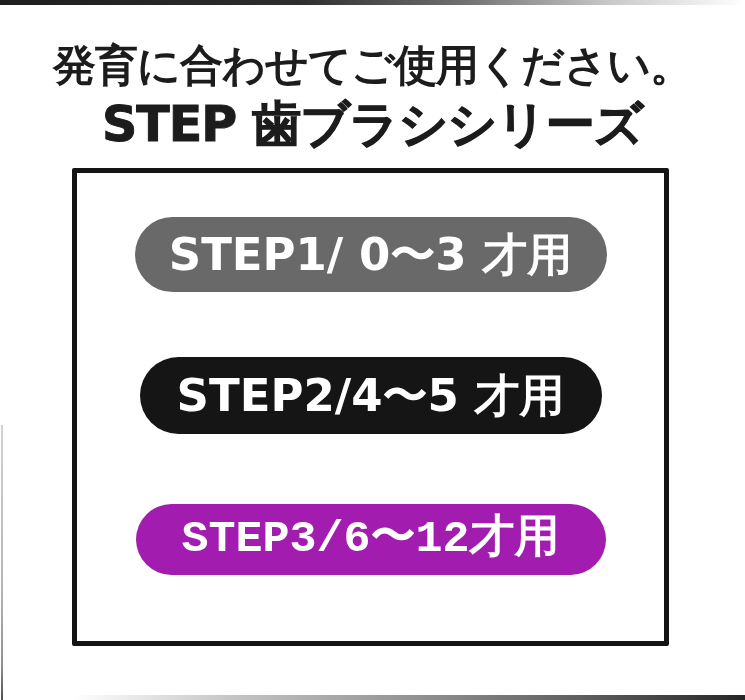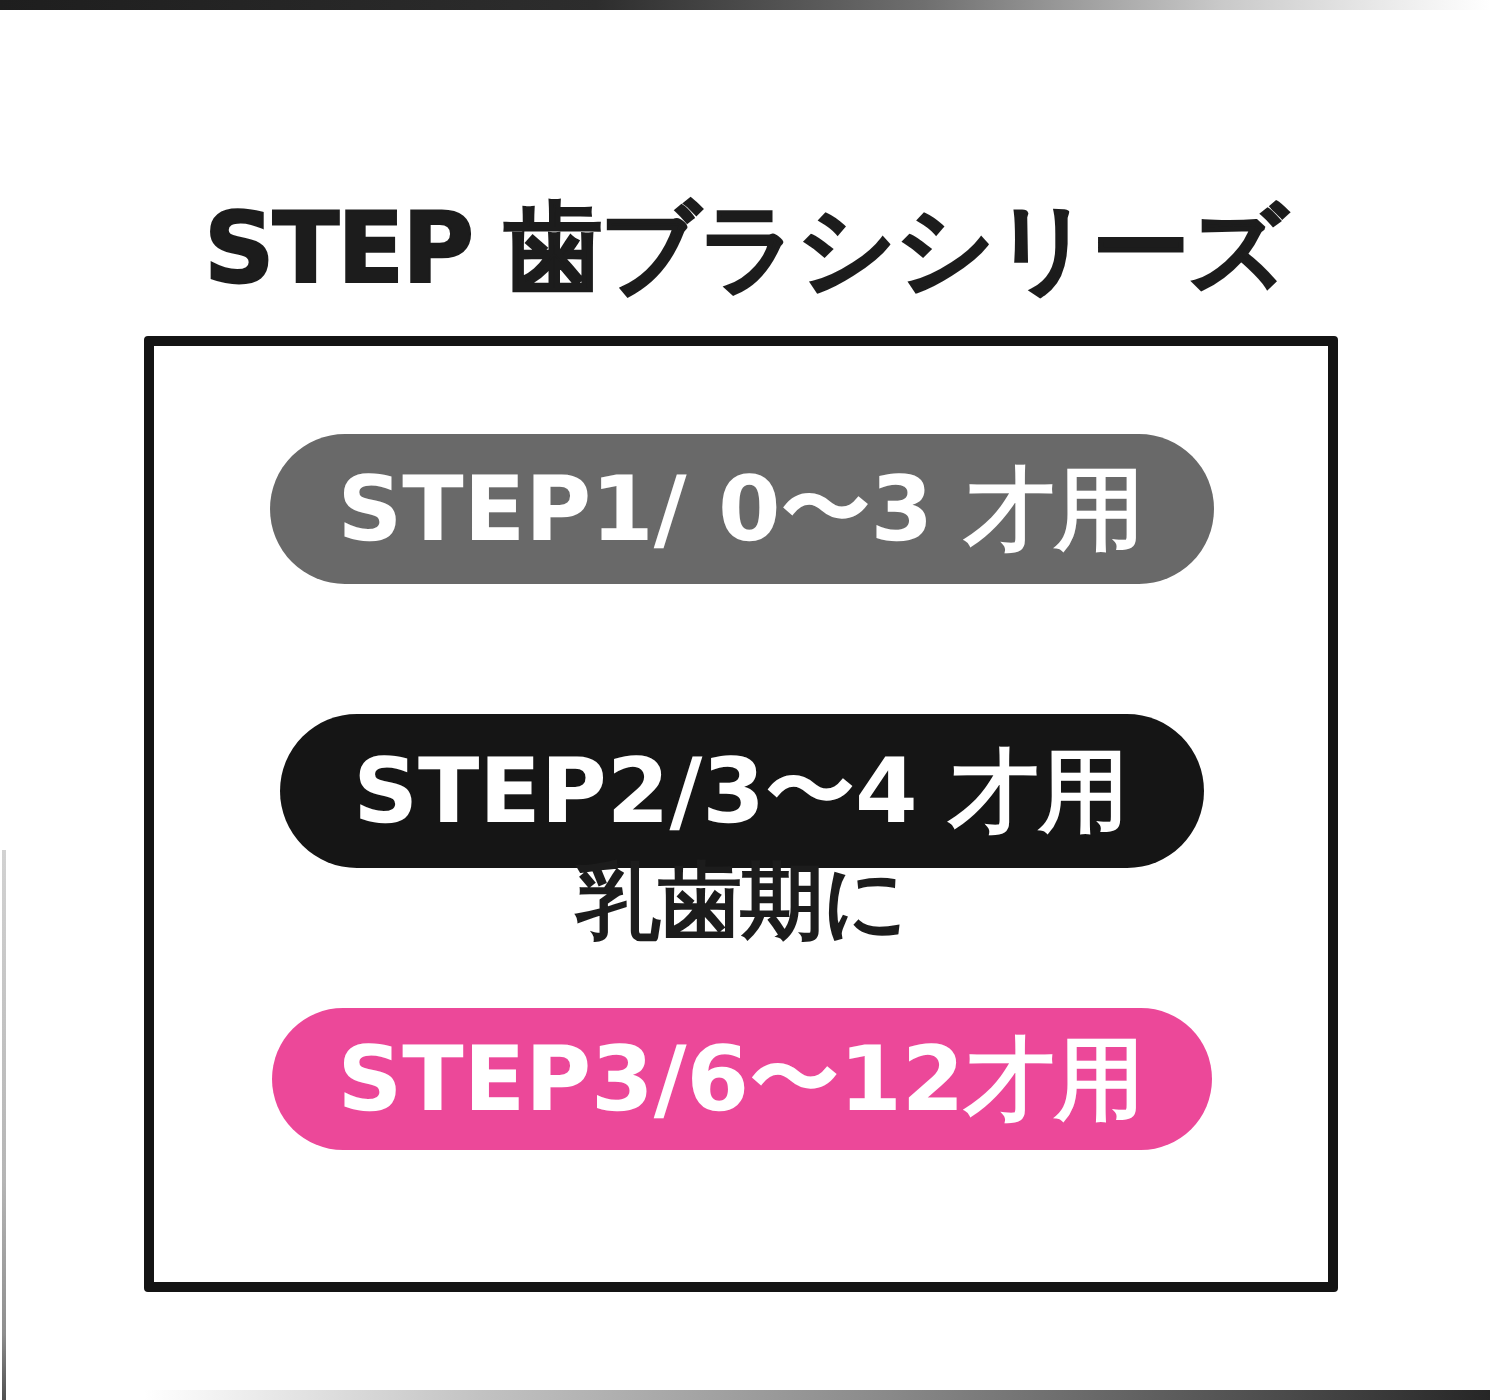--- a/index.html
+++ b/index.html
@@ -75,35 +75,35 @@
   .desc-2 { top: 255px; }
   .desc-3 { top: 398px; }
 </style>
 </head>
 <body>
 
 <div class="page">
 
   <div class="scan-top"></div>
 
+  <div class="title-1">発育に合わせてご使用ください。</div>
 
   <div class="title-2">STEP 歯ブラシシリーズ</div>
 
   <div class="steps-box">
 
     <div class="pill pill-1" style="background-color: rgb(105, 105, 105);">
       <span class="pill-label" style="color: rgb(255, 255, 255);">STEP1/ 0〜3 才用</span>
     </div>
 
     <div class="pill pill-2" style="background-color: rgb(21, 21, 21);">
-      <span class="pill-label" style="color: rgb(255, 255, 255);">STEP2/3〜4 才用</span>
+      <span class="pill-label" style="color: rgb(255, 255, 255);">STEP2/4〜5 才用</span>
     </div>
-    <div class="step-desc desc-2">乳歯期に</div>
 
-    <div class="pill pill-3" style="background-color: #ec4899;">
+    <div class="pill pill-3" style="background-color: #a21caf; font-family: Liberation Mono, monospace;">
       <span class="pill-label" style="color: rgb(255, 255, 255);">STEP3/6〜12才用</span>
     </div>
 
   </div>
 
   <div class="scan-left"></div>
   <div class="scan-bottom"></div>
 
 </div>
 

